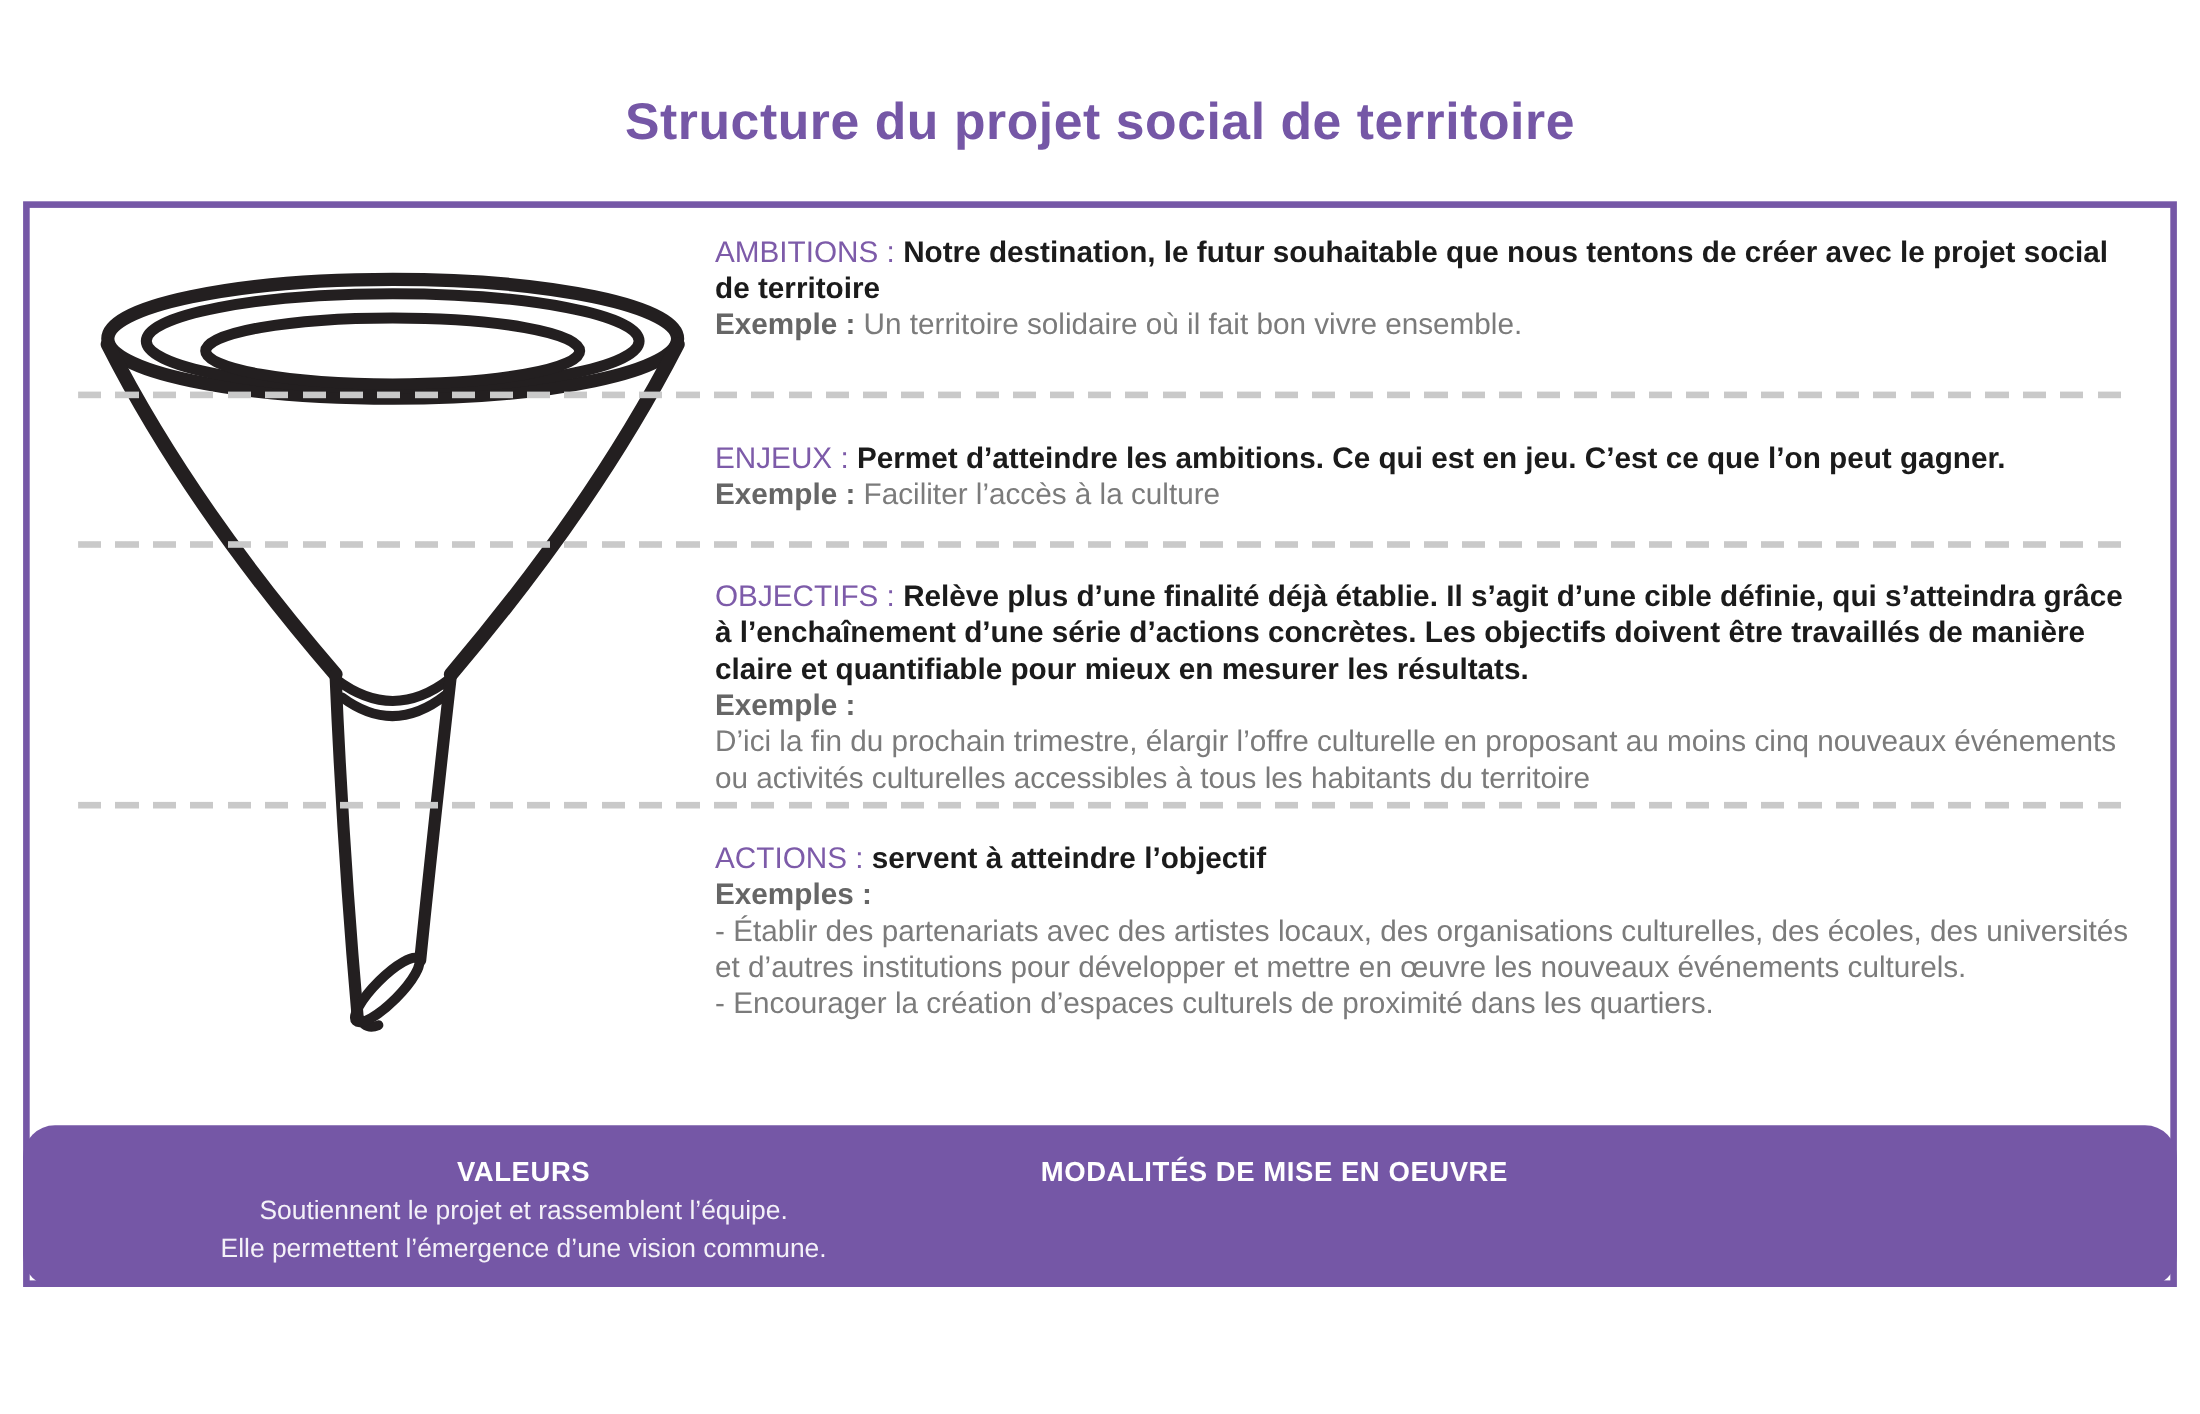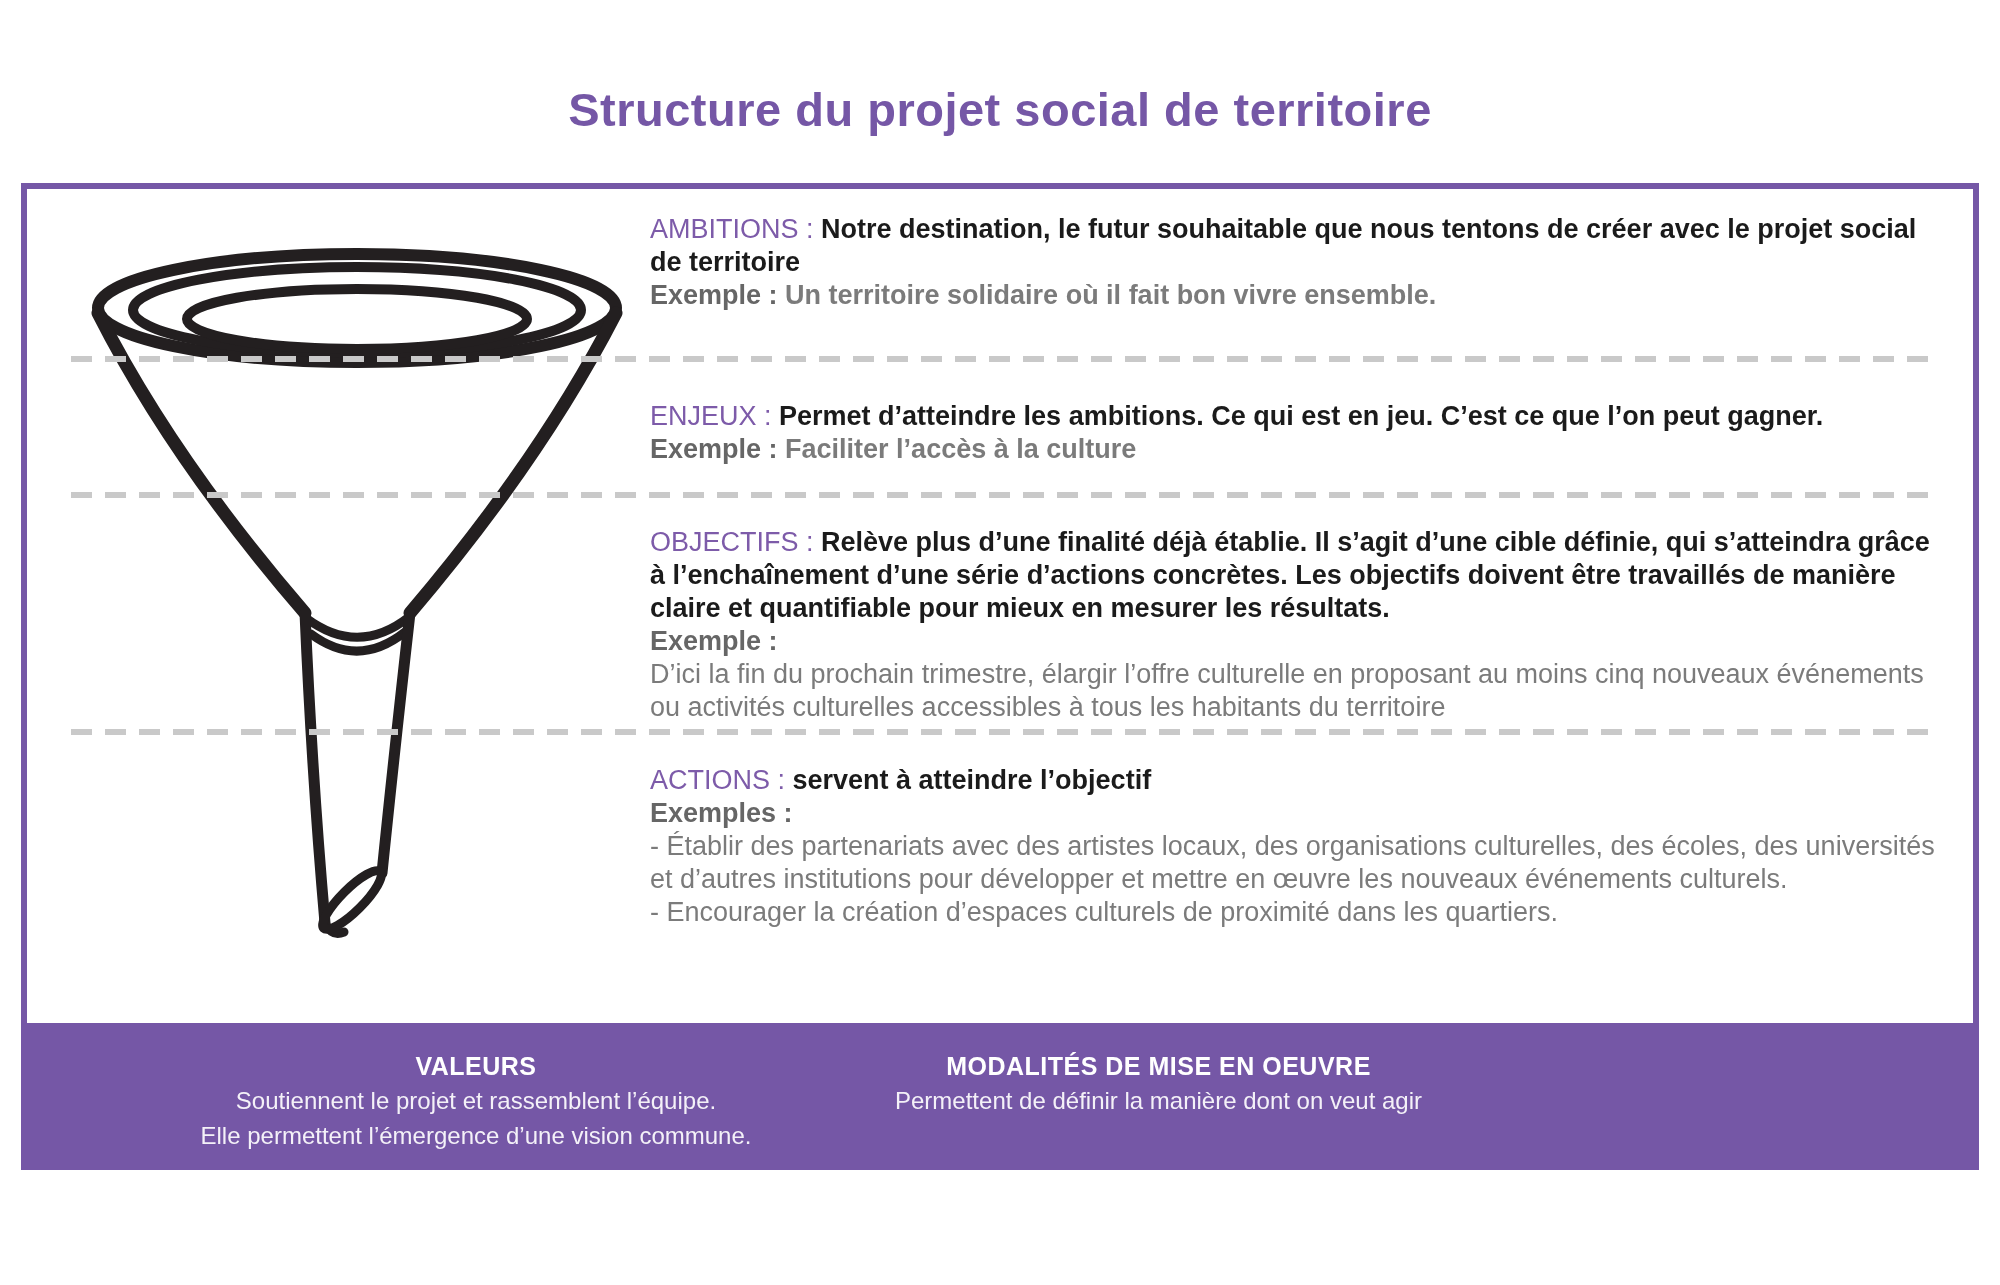--- a/index.html
+++ b/index.html
@@ -31,26 +31,26 @@
   .section{position:absolute;left:650px;width:1285px;z-index:1;
     font-size:27px;line-height:33px;color:#1b1b1b;}
   .sec-ambitions{top:213px;}
   .sec-enjeux{top:400px;}
   .sec-objectifs{top:526px;}
   .sec-actions{top:764px;}
 
   .sec-heading{color:#7d5ba9;font-weight:normal;}
   .sec-desc{color:#1b1b1b;font-weight:bold;}
   .ex-label{color:#666666;font-weight:bold;}
-  .ex-text{color:#7b7b7b;font-weight:bold;}
+  .ex-text{color:#7b7b7b;font-weight:normal;}
   .ex-block{color:#7b7b7b;font-weight:normal;}
 
   .box-footer{
     position:absolute;left:21px;top:1023px;width:1958px;height:147px;
-    background:#7557a6;color:#ffffff;z-index:4;
+    background:#7557a6;color:#ffffff;z-index:4;border-radius:29px;
   }
   .footer-col{position:absolute;top:26px;text-align:center;}
   .footer-left{left:0;width:910px;}
   .footer-right{left:675px;width:925px;}
   .footer-title{font-size:25px;font-weight:bold;letter-spacing:.5px;line-height:34px;}
   .footer-line{font-size:24px;line-height:35px;font-weight:normal;color:#f4f1f8;}
 </style>
 </head>
 <body>
 
@@ -120,17 +120,16 @@
   </div>
 
   <div class="box-footer">
     <div class="footer-col footer-left">
       <div class="footer-title">VALEURS</div>
       <div class="footer-line">Soutiennent le projet et rassemblent l’équipe.</div>
       <div class="footer-line">Elle permettent l’émergence d’une vision commune.</div>
     </div>
     <div class="footer-col footer-right">
       <div class="footer-title">MODALITÉS DE MISE EN OEUVRE</div>
-      <div class="footer-line">Permettent de définir la manière dont on veut agir</div>
     </div>
   </div>
 
 </div>
 
 </body></html>

